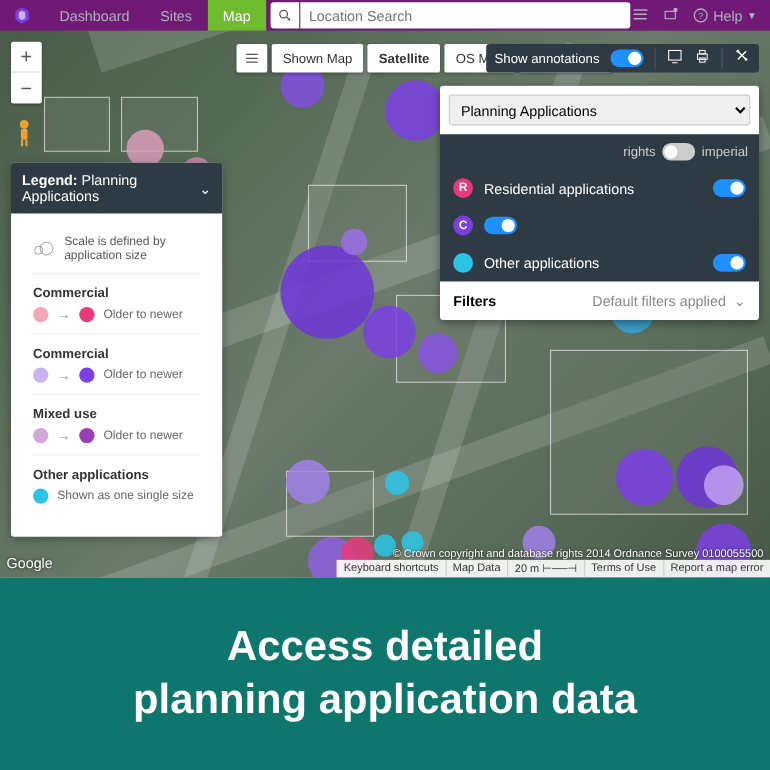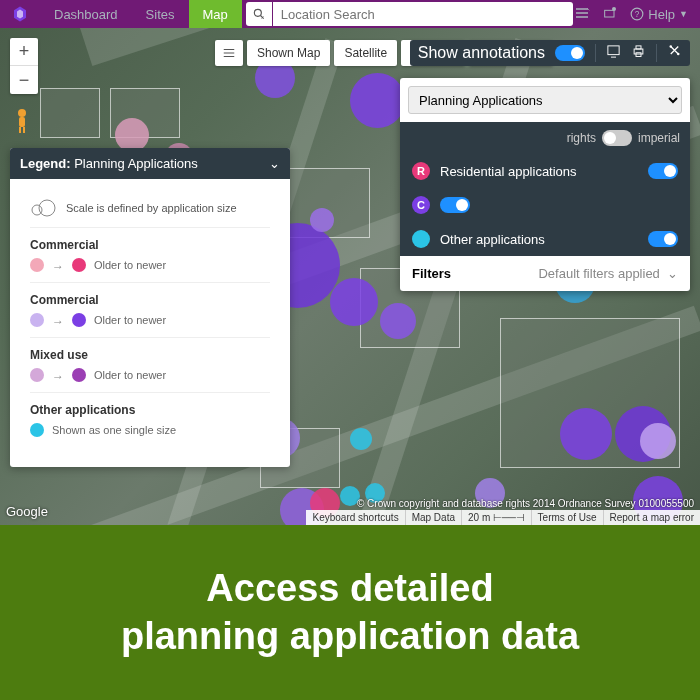--- a/index.html
+++ b/index.html
@@ -21,53 +21,53 @@
 .street{position:absolute;background:rgba(255,255,255,0.15)}
 .building{position:absolute;border:1px solid rgba(255,255,255,0.6);background:rgba(120,130,120,0.3)}
 .circle-marker{position:absolute;border-radius:50%;opacity:0.85}
 .zoom-ctrl{position:absolute;top:10px;left:10px;display:flex;flex-direction:column;background:#fff;border-radius:2px;box-shadow:0 1px 3px rgba(0,0,0,0.3)}
 .zoom-btn{width:28px;height:28px;display:flex;align-items:center;justify-content:center;font-size:18px;color:#555;cursor:pointer;border-bottom:1px solid #ddd}
 .zoom-btn:last-child{border:none}
 .pegman{position:absolute;top:80px;left:12px;width:20px;height:26px}
 .map-tabs{position:absolute;top:12px;left:215px;display:flex;gap:4px}
 .layers-btn{width:28px;height:26px;background:#fff;border-radius:2px;display:flex;align-items:center;justify-content:center;box-shadow:0 1px 3px rgba(0,0,0,0.3)}
 .map-tab{background:#fff;height:26px;padding:0 10px;display:flex;align-items:center;font-size:12px;color:#333;border-radius:2px;box-shadow:0 1px 3px rgba(0,0,0,0.3);cursor:pointer}
-.map-tab.active{font-weight:400}
-.annotations-bar{position:absolute;top:12px;right:10px;height:26px;background:#2e3b44;display:flex;align-items:center;padding:0 8px;gap:10px;border-radius:3px;color:#fff;font-size:16px}
+.map-tab.active{font-weight:700}
+.annotations-bar{position:absolute;top:12px;right:10px;height:26px;background:#2e3b44;display:flex;align-items:center;padding:0 8px;gap:10px;border-radius:3px;color:#fff;font-size:12px}
 .toggle{width:30px;height:16px;background:#1e90ff;border-radius:8px;position:relative;cursor:pointer}
 .toggle::after{content:"";position:absolute;width:12px;height:12px;background:#fff;border-radius:50%;top:2px;right:2px}
 .toggle.off{background:#888}
 .toggle.off::after{right:auto;left:2px}
 .divider{width:1px;height:18px;background:#4a5863}
 .tool-icon{color:#fff;cursor:pointer}
 .layers-panel{position:absolute;top:50px;right:10px;width:290px;background:#2e3b44;border-radius:4px;box-shadow:0 2px 8px rgba(0,0,0,0.4)}
 .panel-top{background:#fff;padding:8px;display:flex;align-items:center;gap:8px;border-radius:3px 3px 0 0}
 .panel-select{flex:1;height:28px;border:1px solid #ccc;border-radius:3px;padding:0 6px;font-size:13px}
 .unit-wrap{display:flex;align-items:center;gap:6px;padding:8px 10px;font-size:12px;color:#ccc}
 .layer-row{display:flex;align-items:center;padding:8px 12px;gap:10px;color:#fff;font-size:13px}
 .layer-badge{width:18px;height:18px;border-radius:50%;display:flex;align-items:center;justify-content:center;font-size:11px;font-weight:bold;color:#fff}
 .filters-row{background:#fff;padding:10px 12px;display:flex;align-items:center;justify-content:space-between;font-size:13px;border-radius:0 0 3px 3px}
 .filters-label{font-weight:600}
 .filters-text{color:#888}
-.legend-panel{position:absolute;top:120px;left:10px;width:280px;background:#fff;border-radius:3px;box-shadow:0 2px 8px rgba(0,0,0,0.3)}
+.legend-panel{position:absolute;top:120px;left:10px;width:192px;background:#fff;border-radius:3px;box-shadow:0 2px 8px rgba(0,0,0,0.3)}
 .legend-header{background:#2e3b44;color:#fff;padding:8px 10px;font-size:13px;display:flex;justify-content:space-between;align-items:center;border-radius:3px 3px 0 0}
 .legend-body{padding:20px}
 .legend-scale{display:flex;align-items:center;gap:8px;font-size:11px;color:#555;padding-bottom:10px;border-bottom:1px solid #eee}
 .legend-group{padding:10px 0;border-bottom:1px solid #eee}
 .legend-group:last-child{border:none}
 .legend-group-title{font-size:12px;font-weight:600;margin-bottom:6px;color:#333}
 .legend-swatch-row{display:flex;align-items:center;gap:8px;font-size:11px;color:#666}
 .swatch{width:14px;height:14px;border-radius:50%}
 .arrow{color:#888;font-size:12px}
 .google-badge{position:absolute;bottom:6px;left:6px;font-size:13px;color:#fff;text-shadow:0 0 3px rgba(0,0,0,0.8);font-family:Arial}
 .attribution{position:absolute;bottom:0;right:0;display:flex;background:rgba(255,255,255,0.9);font-size:10px;color:#333}
 .attr-item{padding:2px 6px;border-left:1px solid #ccc;cursor:pointer}
 .attr-item:first-child{border:none}
 .copyright{position:absolute;bottom:16px;right:6px;font-size:10px;color:#fff;text-shadow:0 0 2px rgba(0,0,0,0.9)}
-.promo{width:100%;height:175px;background:#4d7c0f;display:flex;align-items:center;justify-content:center}
+.promo{width:100%;height:175px;background:#0f766e;display:flex;align-items:center;justify-content:center}
 .promo-text{color:#fff;font-size:38px;font-weight:600;text-align:center;line-height:1.25}
 </style>
 </head>
 <body>
 
 <div class="app">
   <div class="topbar">
     <div class="logo">
       <svg viewBox="0 0 24 24">
           <path fill="#7b3fe4" d="M12 2 L20 7 L20 17 L12 22 L4 17 L4 7 Z"></path>

